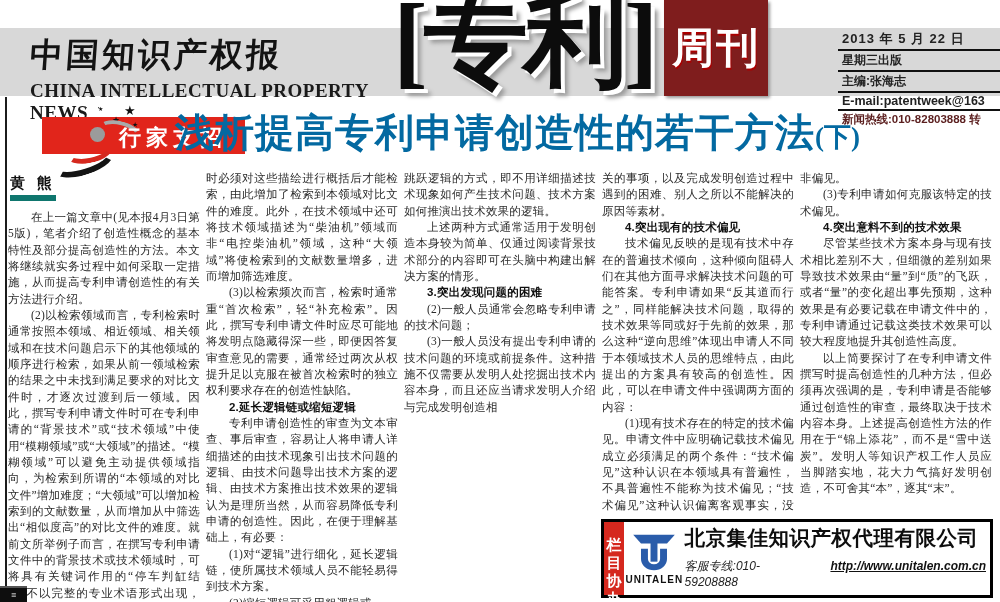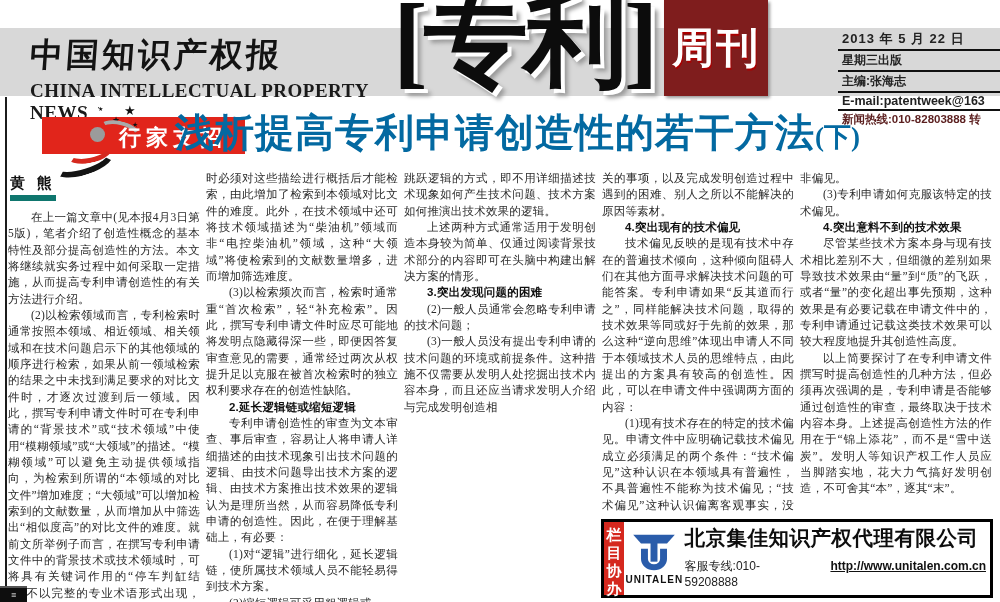--- a/index.html
+++ b/index.html
@@ -56,28 +56,28 @@
   .author { display:inline-block; font-size:15px; font-weight:bold; letter-spacing:4px;
       border-bottom:6px solid #0f766e; padding-bottom:2px; margin:4px 0 8px 2px; color:#111; }
   .para { font-size:11.5px; line-height:1.42; letter-spacing:0.2px; color:#2b2b2b; }
   .para.p { text-indent:2em; }
   .para.c { text-indent:0; }
   .para.h { text-indent:2em; font-weight:bold; color:#111; font-family:"Liberation Sans",sans-serif; font-size:11.5px; }
   
   .ad-box { position:absolute; left:601px; top:519px; width:392px; height:79px; border:3px solid #000;
       background:#fff; display:flex; align-items:stretch; }
   .ad-strip { width:26px; background:#d5281e; color:#fff; font-weight:bold; font-size:15px;
-      font-family:"Liberation Sans",sans-serif; text-align:center; line-height:18px; padding-top:4px;
+      font-family:"Liberation Sans",sans-serif; text-align:center; line-height:18px; padding-top:14px;
       word-break:break-all; }
   .ad-logo { width:78px; display:flex; flex-direction:column; align-items:center; justify-content:center; }
   .ad-logo svg { display:block; }
   .ad-logo-text { font-size:10px; font-weight:900; letter-spacing:1px; color:#111; font-family:"Liberation Sans",sans-serif; margin-top:1px; }
   .ad-main { flex:1; padding:2px 4px 0 0; }
   .ad-company { font-size:20.5px; font-weight:900; color:#0d0d0d; font-family:"Liberation Sans",sans-serif; letter-spacing:0.5px; white-space:nowrap; }
-  .ad-line2 { display:flex; gap:28px; margin-top:6px; align-items:baseline; }
+  .ad-line2 { display:flex; gap:28px; margin-top:6px; align-items:baseline;font-style:italic; }
   .ad-phone { font-size:12px; color:#222; font-family:"Liberation Sans",sans-serif; }
   .ad-site { font-size:12px; font-weight:bold; color:#111; text-decoration:underline; font-family:"Liberation Sans",sans-serif; }
   .ad-addr { font-size:11.5px; color:#222; margin-top:18px; font-family:"Liberation Sans",sans-serif; white-space:nowrap; }
   
   .left-rule { position:absolute; left:5px; top:97px; height:490px; width:2px; background:#1c1c1c; }
   .corner-box { position:absolute; left:0; bottom:0; width:27px; height:16px; background:#0e0e0e;
       color:#fff; font-size:9px; line-height:15px; text-align:center; border-top:2px solid #555; }
 </style>
 </head>
 <body>

